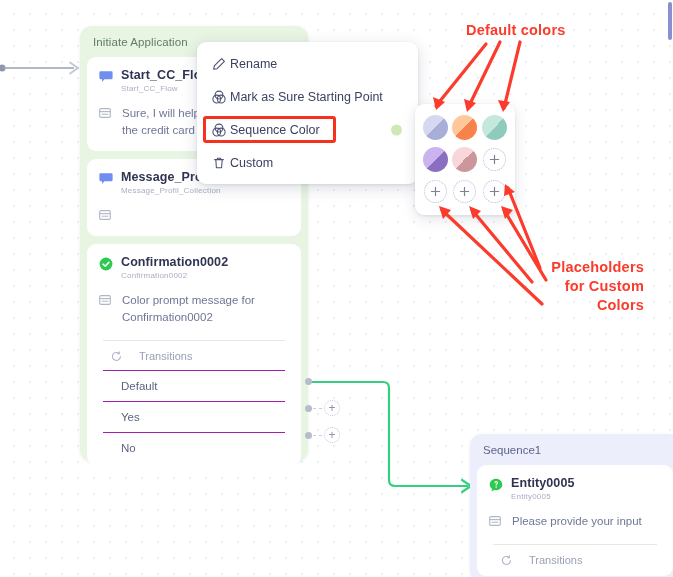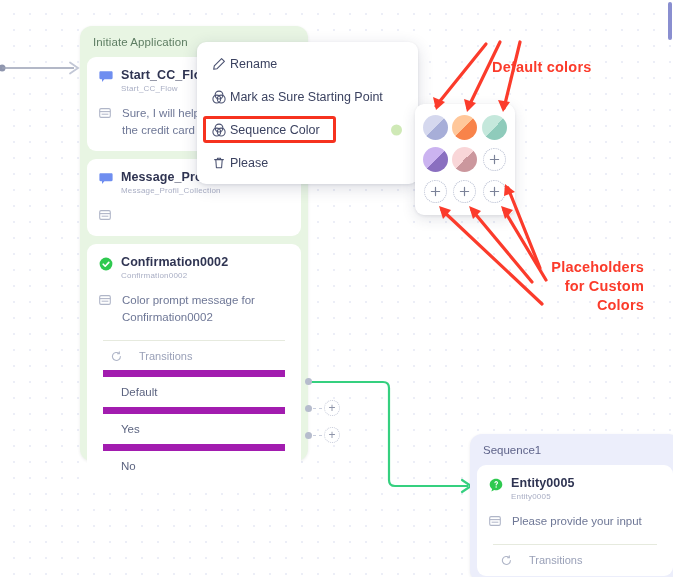--- a/index.html
+++ b/index.html
@@ -69,21 +69,21 @@
   .trans-wrap { padding: 0 4px; }
   .trans-hd {
     display: flex; align-items: center; gap: 17px;
     border-top: 1px solid #e6eade;
     padding: 9px 8px 8px 8px;
   }
   .trans-hd span { font-size: 11px; color: #9aa1b8; }
   .trans-row {
     font-size: 11.5px; color: #5c6480;
     padding: 9px 8px 9px 18px;
-    border-top: 7px solid #a21caf;
+    border-top: 1px solid #a21caf;
     background: #fff;
   }
   .trans-row:first-of-type { border-top: none; }
 
   
   .handle {
     position: absolute; width: 7px; height: 7px;
     border-radius: 50%; background: #b6bccd;
   }
   .plus-handle {
@@ -152,21 +152,21 @@
 
   
   .anno {
     position: absolute;
     color: #fb3b2b;
     font-weight: bold;
     font-size: 14.5px;
     line-height: 19px;
     letter-spacing: .2px;
   }
-  #anno-default { left: 492px; top: 21px; margin-top: 37px; }
+  #anno-default { left: 466px; top: 21px; }
   #anno-place { left: 504px; top: 258px; width: 140px; text-align: right; }
 
   
   #seq2-card {
     position: absolute;
     left: 470px; top: 434px;
     width: 210px; height: 148px;
     background: #eceefb;
     border-radius: 12px;
     padding: 7px;
@@ -338,21 +338,21 @@
     </span>
     <span>Sequence Color</span>
     <span id="swatch-current"></span>
   </div>
   <div class="mi">
     <span class="mi-ico">
       <svg width="14" height="14" viewBox="0 0 14 14">
           <path d="M2.6 3.6h8.8M5.4 3.6V2.3h3.2v1.3M3.8 3.6l.6 8.1h5.2l.6-8.1" fill="none" stroke="#4a5170" stroke-width="1.05" stroke-linecap="round" stroke-linejoin="round"></path>
         </svg>
     </span>
-    <span>Please</span>
+    <span>Custom</span>
   </div>
 </div>
 <div id="hl-box"></div>
 
 <div id="palette">
   <div class="sw" style="background:linear-gradient(135deg,#d5d8ee 0 50%,#a7aed8 50% 100%)"></div>
   <div class="sw" style="background:linear-gradient(135deg,#ffc79a 0 50%,#f8834a 50% 100%)"></div>
   <div class="sw" style="background:linear-gradient(135deg,#c5e8dc 0 50%,#8fcbbb 50% 100%)"></div>
   <div class="sw" style="background:linear-gradient(135deg,#cbb3f0 0 50%,#8a6fc0 50% 100%)"></div>
   <div class="sw" style="background:linear-gradient(135deg,#f9d6d8 0 50%,#cb979d 50% 100%)"></div>

